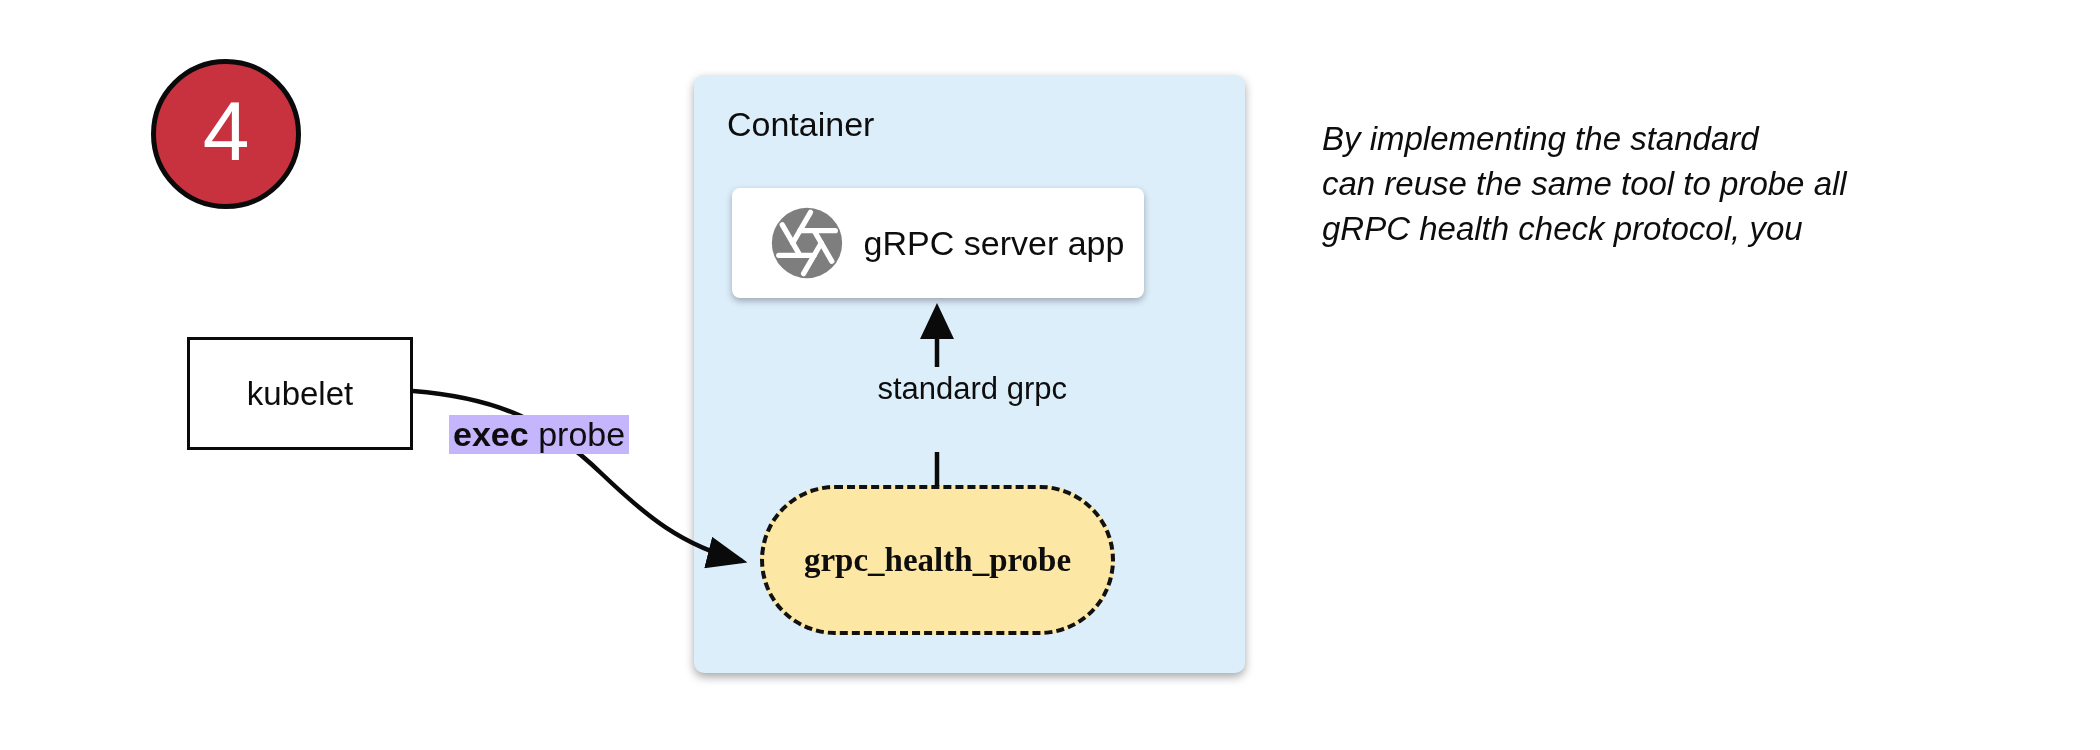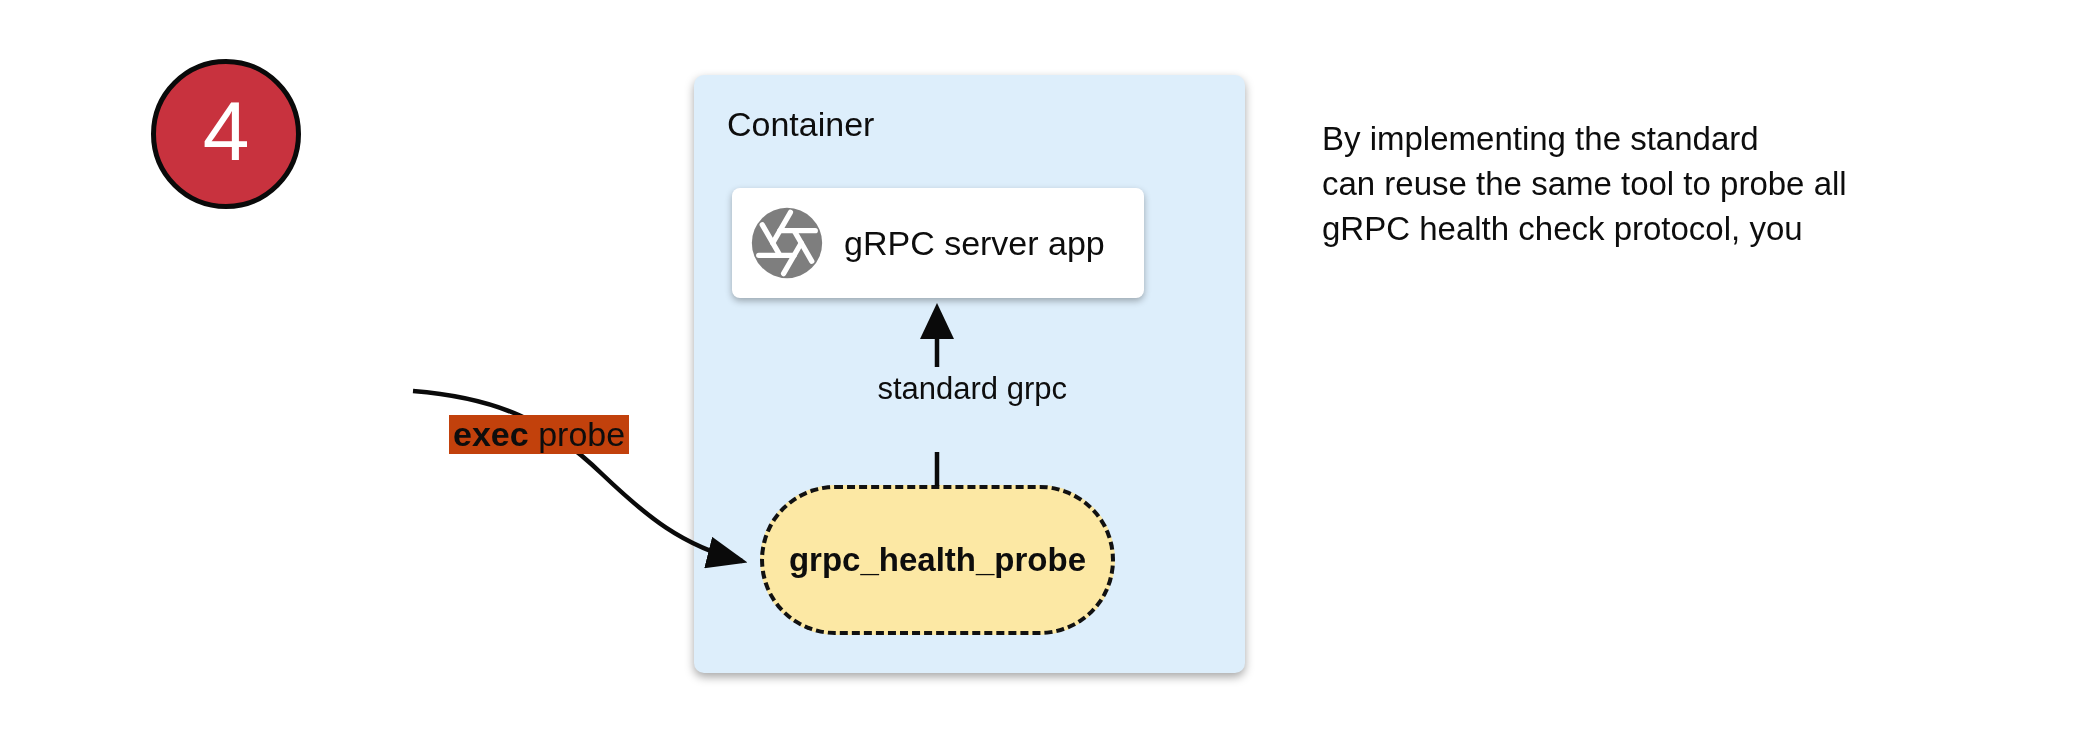--- a/index.html
+++ b/index.html
@@ -60,51 +60,53 @@
   .server-box {
     position: absolute;
     left: 38px; top: 113px;      
     width: 412px; height: 110px;
     background: #ffffff;
     border-radius: 8px;
     box-shadow: 0 3px 7px rgba(0,0,0,0.3);
     display: flex; align-items: center;
     padding-left: 18px;
     gap: 20px;
+    justify-content: center;
   }
   .server-box .app-label { font-size: 34px; }
   .aperture { width: 74px; height: 74px; flex: 0 0 auto; }
 
   
   .probe-pill {
     position: absolute;
     left: 66px; top: 410px;      
     width: 355px; height: 150px;
     background: #fce8a4;
     border: 4px dashed #111111;
     border-radius: 75px;
     display: flex; flex-direction: column; align-items: center; justify-content: center;
     text-align: center;
+    font-family: Liberation Serif, serif;
   }
   .pill-title { font-size: 33px; font-weight: bold; line-height: 42px; }
   .pill-sub   { font-size: 33px; line-height: 40px; }
 
   
   svg.arrows {
     position: absolute;
     left: 0; top: 0;
     width: 2100px; height: 750px;
     pointer-events: none;
   }
 
   
   .exec-label {
     position: absolute;
     left: 449px; top: 415px;
-    background: #c2410c;
+    background: #c4b5fd;
     font-size: 34px;
     padding: 0 4px;
     white-space: nowrap;
   }
   .exec-label .b { font-weight: bold; }
   .exec-label .rest { margin-left: 0.28em; }
 
   
   .protocol-label {
     position: absolute;
@@ -115,31 +117,35 @@
     line-height: 40px;
   }
 
   
   .note {
     position: absolute;
     left: 1322px; top: 116px;
     font-size: 33px;
     line-height: 45px;
     white-space: nowrap;
+    font-style: italic;
   }
 </style>
 </head>
 <body>
 
 <div class="canvas">
 
   <div class="badge">
     <span>4</span>
   </div>
 
+  <div class="kubelet-box">
+    <span>kubelet</span>
+  </div>
 
   <div class="container-box">
     <div class="container-title">Container</div>
 
     <div class="server-box">
       <svg class="aperture" viewBox="0 0 24 24" aria-hidden="true">
         <circle cx="12" cy="12" r="11.4" fill="#7e7e7e"></circle>
         <g stroke="#ffffff" stroke-width="1.7" stroke-linecap="round" fill="none">
           <line x1="14.31" y1="8" x2="20.05" y2="17.94"></line>
           <line x1="9.69" y1="8" x2="21.17" y2="8"></line>

